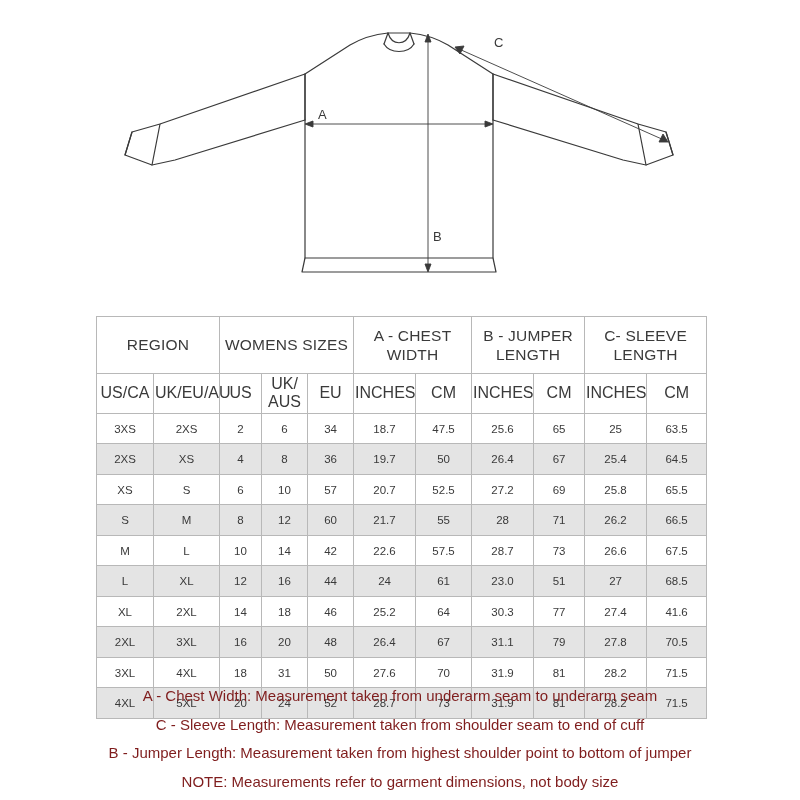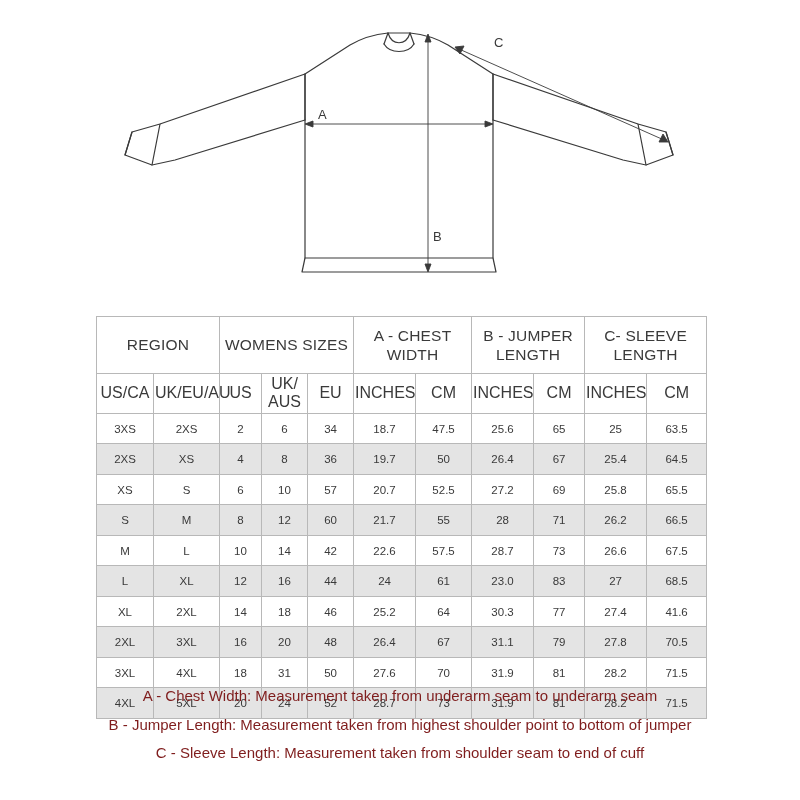--- a/index.html
+++ b/index.html
@@ -268,21 +268,21 @@
         </tr>
         <tr class="data-row shade">
           <td>L</td>
           <td>XL</td>
           <td>12</td>
           <td>16</td>
           <td>44</td>
           <td>24</td>
           <td>61</td>
           <td>23.0</td>
-          <td>83</td>
+          <td>51</td>
           <td>27</td>
           <td>68.5</td>
         </tr>
         <tr class="data-row plain">
           <td>XL</td>
           <td>2XL</td>
           <td>14</td>
           <td>18</td>
           <td>46</td>
           <td>25.2</td>
@@ -330,17 +330,18 @@
           <td>81</td>
           <td>28.2</td>
           <td>71.5</td>
         </tr>
       </tbody>
     </table>
   </div>
 
   <div class="notes">
     <div>A - Chest Width: Measurement taken from underarm seam to underarm seam</div>
+    <div>C - Sleeve Length: Measurement taken from shoulder seam to end of cuff</div>
     <div>B - Jumper Length: Measurement taken from highest shoulder point to bottom of jumper</div>
-    <div>C - Sleeve Length: Measurement taken from shoulder seam to end of cuff</div>
+    <div>NOTE: Measurements refer to garment dimensions, not body size</div>
   </div>
 
 </div>
 
 </body></html>

